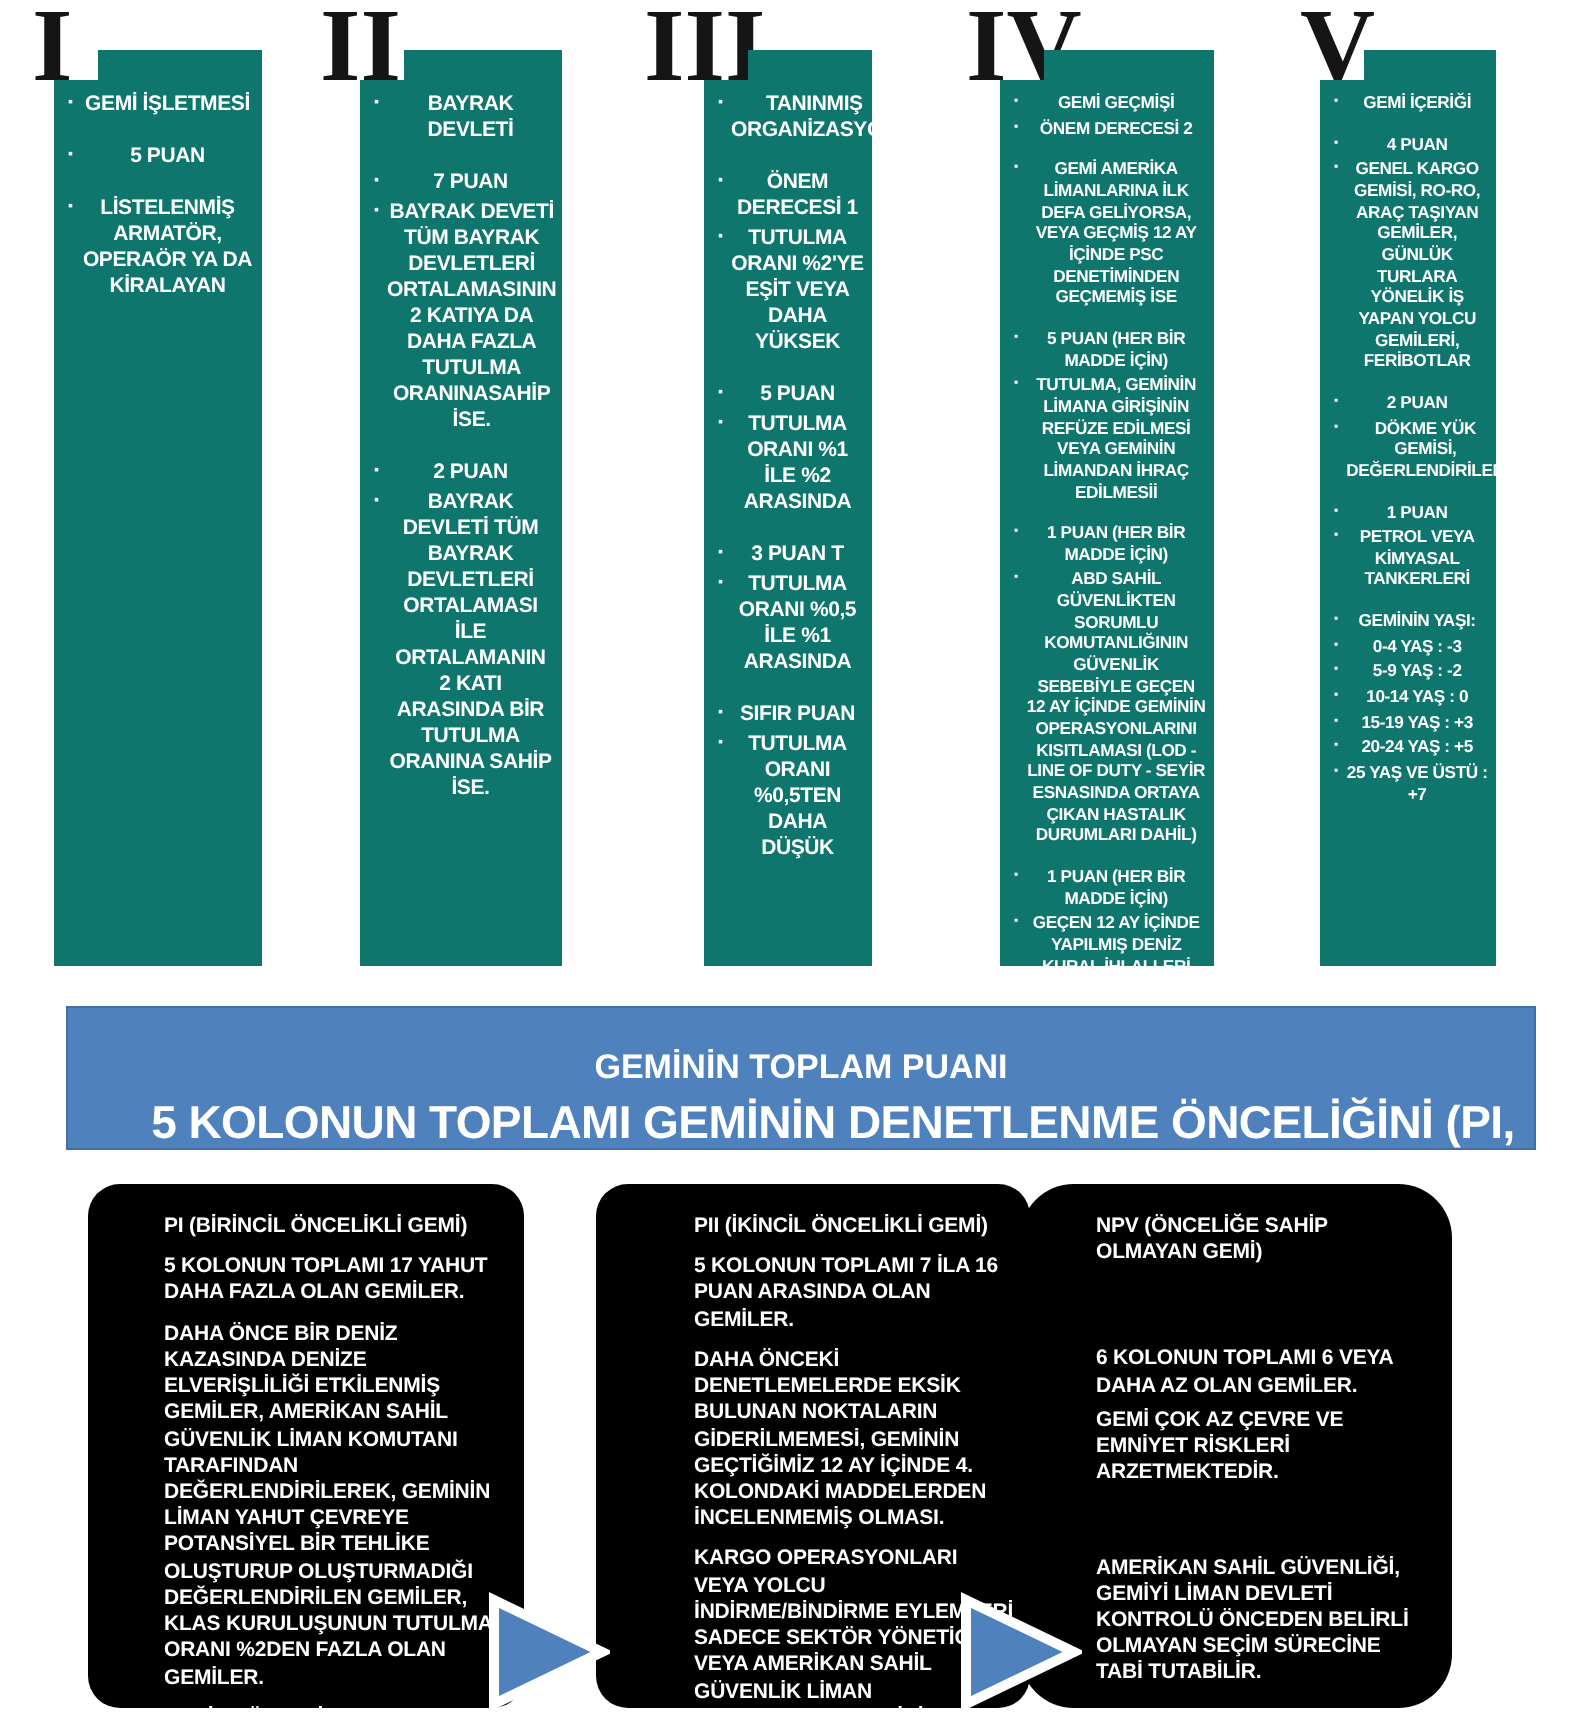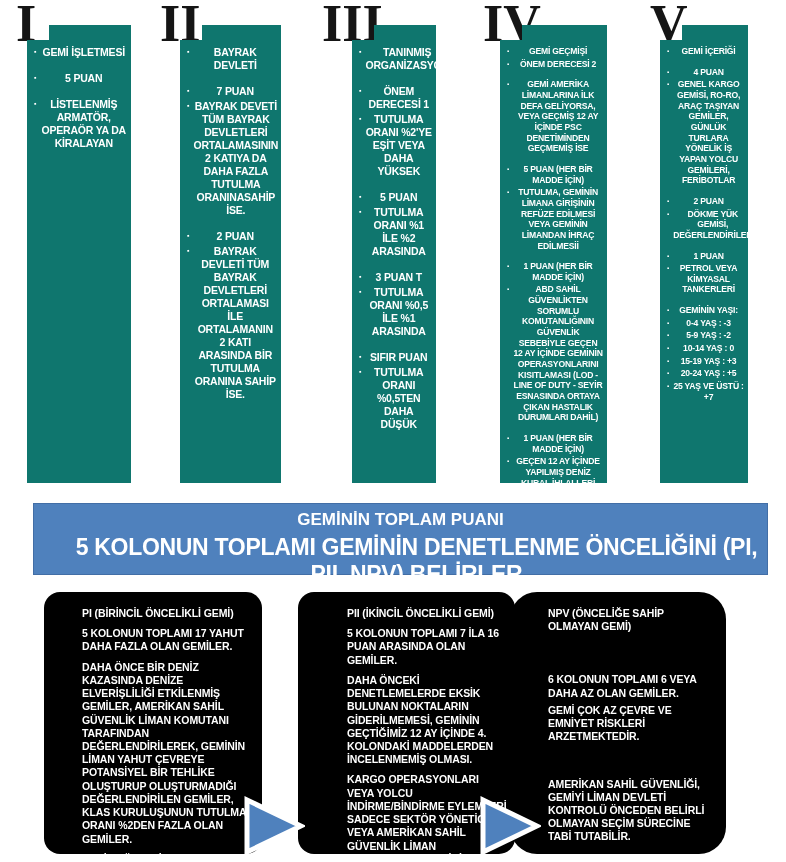--- a/index.html
+++ b/index.html
@@ -31,21 +31,21 @@
   .bm{font-size:7px;line-height:12px;flex:0 0 auto;}
   .bt{flex:1;letter-spacing:-0.2px;}
   .c0 .bt,.c1 .bt,.c2 .bt{font-size:10.5px;line-height:1.24;}
   .c3 .bt,.c4 .bt{font-size:8.6px;line-height:1.24;}
   .c3 .bm,.c4 .bm{line-height:10px;font-size:6px;}
   
   .banner{
     position:absolute;left:33px;top:503px;width:735px;height:72px;background:#4f81bd;
     border:1px solid #426ea6;box-sizing:border-box;color:#ffffff;
   }
-  .banner-l1{text-align:center;font-weight:bold;font-size:17px;margin-top:6px;}
+  .banner-l1{text-align:center;font-weight:bold;font-size:17px;margin-top:20px;}
   .banner-l2{text-align:center;font-weight:bold;font-size:23px;margin-top:4px;letter-spacing:-0.3px;padding-left:32px;}
   
   .pbox{
     position:absolute;top:592px;height:262px;background:#000000;border-radius:16px;
     color:#ffffff;font-weight:bold;font-size:10.5px;line-height:1.26;box-sizing:border-box;
     overflow:hidden;
   }
   .p0{left:44px;width:218px;padding:15px 8px 0 38px;}
   .p1{left:298px;width:217px;padding:15px 8px 0 49px;}
   .p2{left:510px;width:216px;padding:15px 10px 0 38px;border-radius:27px;}

